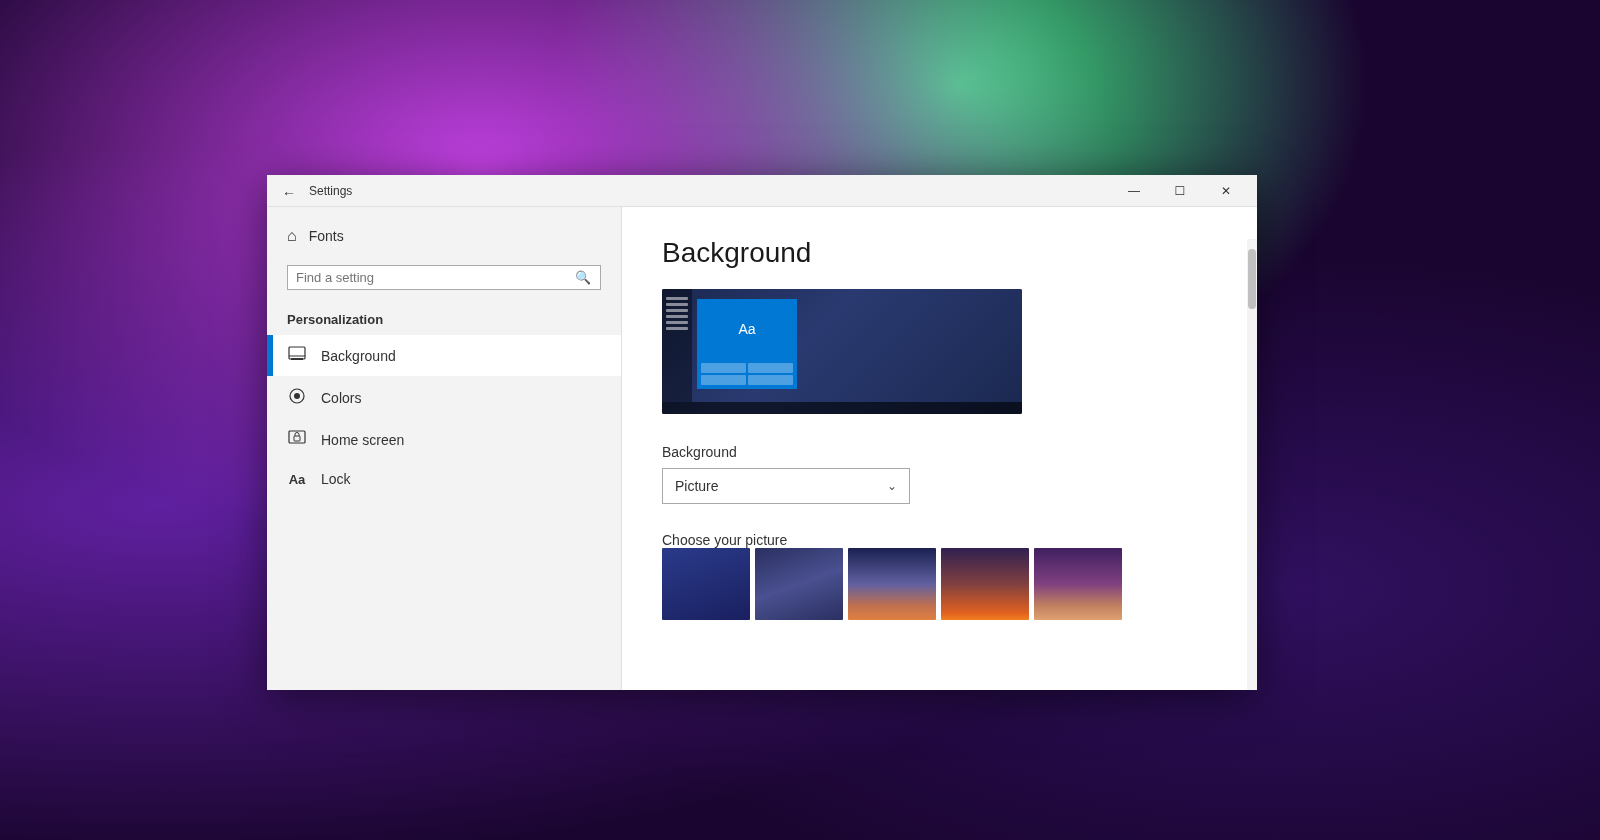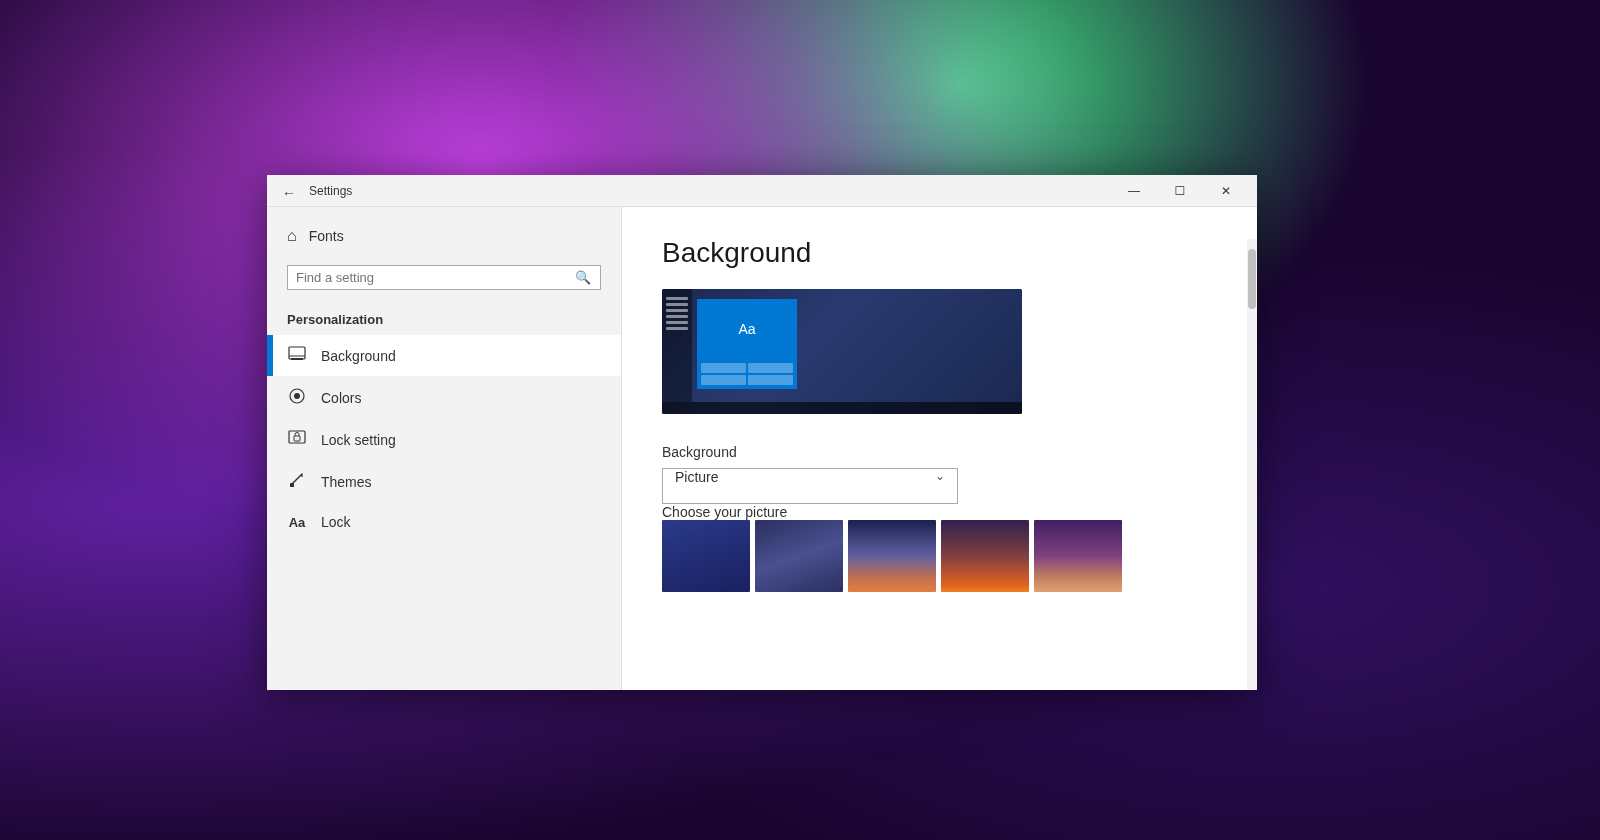--- a/index.html
+++ b/index.html
@@ -269,30 +269,32 @@
     }
 
     .bg-label {
       font-size: 14px;
       color: #333;
       margin-bottom: 8px;
       font-weight: 400;
     }
 
     .dropdown {
-      width: 296px;
+      width: 248px;
       height: 36px;
       border: 1px solid #aaa;
       background: white;
       display: flex;
+      align-items: center;
       padding: 0 12px;
       cursor: pointer;
       justify-content: space-between;
       font-size: 14px;
       color: #333;
+      margin-bottom: 28px;
     }
 
     .dropdown-arrow {
       font-size: 12px;
       color: #555;
     }
 
     .choose-label {
       font-size: 14px;
       color: #333;
@@ -393,33 +395,23 @@
       </div>
 
       <div class="nav-item">
         <span class="nav-icon">
           <svg width="18" height="16" viewBox="0 0 18 16" fill="none">
             <rect x="1" y="1" width="16" height="12" rx="1" stroke="#333" stroke-width="1.2" fill="none"></rect>
             <rect x="6" y="6" width="6" height="5" rx="0.5" stroke="#333" stroke-width="1"></rect>
             <path d="M7 6V4.5a2 2 0 014 0V6" stroke="#333" stroke-width="1"></path>
           </svg>
         </span>
-        <span>Lock setting</span>
-      </div>
-
-      <div class="nav-item">
-        <span class="nav-icon">
-          <svg width="18" height="18" viewBox="0 0 18 18" fill="none">
-            <path d="M14 3L4 13" stroke="#333" stroke-width="1.5" stroke-linecap="round"></path>
-            <rect x="2" y="12" width="4" height="4" rx="0.5" fill="#333"></rect>
-            <path d="M14 3l1 3-3-1z" fill="#333"></path>
-          </svg>
-        </span>
-        <span>Themes</span>
-      </div>
+        <span>Home screen</span>
+      </div>
+
 
       <div class="nav-item">
         <span class="nav-icon" style="font-size:13px; font-weight:bold; color:#333;">Aa</span>
         <span>Lock</span>
       </div>
 
     </div>
 
     <div class="main-content" style="position:relative;">
 

